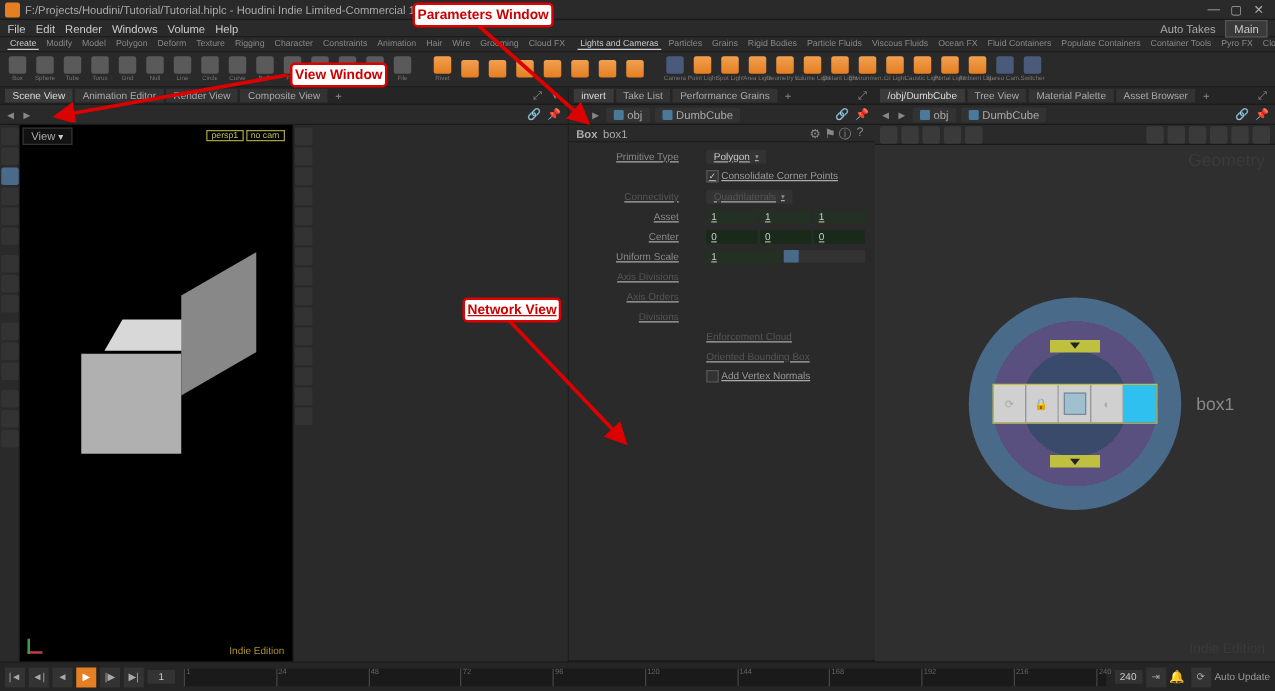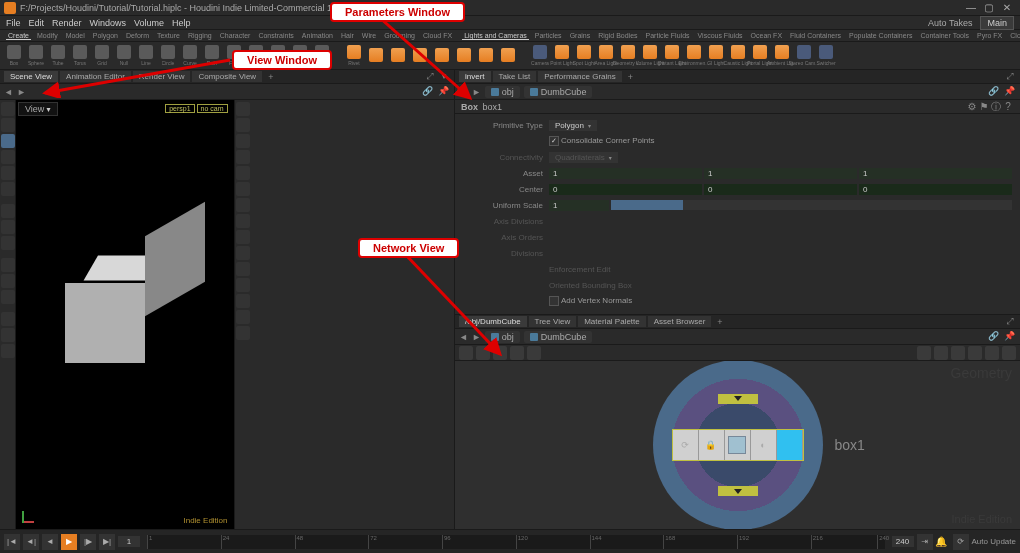--- a/index.html
+++ b/index.html
@@ -29,21 +29,21 @@
 .shelftools .tool .ico { width:14px; height:14px; background:#555; border-radius:2px; }
 .shelftools .tool .lbl { font-size:5px; color:#777; margin-top:1px; white-space:nowrap; overflow:hidden; }
 .shelftools .gap { width:8px; }
 .shelftools .ico.orange { background:linear-gradient(#f0a050,#e67e22); }
 .shelftools .ico.blue { background:#4a5a7a; }
 .shelftools .ico.gray { background:#5a5a5a; }
 
 
 .main { display:flex; height:459px; }
 .left { width:455px; display:flex; flex-direction:column; border-right:1px solid #1a1a1a; }
-.right { flex:1; display:flex; flex-direction:column; }
+.right { flex:1; display:flex; flex-direction:row; }
 
 
 .panetabs { height:14px; background:#252525; display:flex; align-items:center; padding:0 4px; gap:2px; border-bottom:1px solid #1a1a1a; }
 .panetabs .tab { font-size:8px; color:#aaa; background:#333; padding:1px 6px; cursor:pointer; }
 .panetabs .tab.active { background:#3a3a3a; color:#ddd; }
 .panetabs .plus { color:#888; padding:0 4px; cursor:pointer; }
 .panetabs .spacer { flex:1; }
 .panetabs .btn { width:12px; height:12px; color:#888; cursor:pointer; text-align:center; }
 
 
@@ -76,21 +76,21 @@
 .cube .front { position:absolute; width:80px; height:80px; background:#b0b0b0; transform:translate(10px,30px); }
 .cube .side { position:absolute; width:60px; height:80px; background:#888; transform:skewY(-30deg) translate(90px,18px); }
 
 
 .params { flex:0 0 245px; display:flex; flex-direction:column; border-bottom:1px solid #1a1a1a; }
 .params .hdr { height:14px; display:flex; align-items:center; padding:0 6px; background:#2a2a2a; border-bottom:1px solid #1a1a1a; }
 .params .hdr .nodename { font-size:8px; color:#ccc; }
 .params .hdr .spacer { flex:1; }
 .params .hdr .ico { width:12px; font-size:10px; color:#888; cursor:pointer; text-align:center; }
 .params .body { flex:1; padding:4px 8px; background:#2a2a2a; overflow:hidden; }
-.prow { display:flex; align-items:center; height:14px; gap:6px; margin-bottom:2px; }
+.prow { display:flex; align-items:center; height:14px; gap:22px; margin-bottom:2px;text-decoration:underline; }
 .prow .lbl { width:80px; text-align:right; font-size:8px; color:#888; }
 .prow .lbl.dis { color:#555; }
 .prow .ctrl { flex:1; display:flex; gap:2px; }
 .prow .drop { background:#333; padding:1px 6px; font-size:8px; color:#ccc; cursor:pointer; display:flex; align-items:center; gap:4px; }
 .prow .drop::after { content:'▾'; font-size:6px; color:#888; }
 .prow .chk { width:10px; height:10px; background:#333; border:1px solid #555; cursor:pointer; display:flex; align-items:center; justify-content:center; font-size:7px; color:#ccc; }
 .prow .chktxt { font-size:8px; color:#999; }
 .prow .field { flex:1; background:#253025; padding:1px 4px; font-size:8px; color:#ccc; }
 .prow .field.dark { background:#1a2a1a; }
 .prow .slider { flex:1; height:10px; background:#333; position:relative; cursor:pointer; }
@@ -124,21 +124,21 @@
 .timeline { height:24px; background:#252525; border-top:1px solid #1a1a1a; display:flex; align-items:center; padding:0 4px; gap:3px; }
 .timeline .pbtn { width:16px; height:16px; background:#333; cursor:pointer; display:flex; align-items:center; justify-content:center; font-size:8px; color:#aaa; }
 .timeline .pbtn.play { background:#e67e22; color:#fff; }
 .timeline .frm { width:22px; background:#333; padding:1px 2px; font-size:8px; color:#ccc; text-align:center; }
 .timeline .track { flex:1; height:14px; background:#1a1a1a; position:relative; margin:0 4px; }
 .timeline .track .tick { position:absolute; top:0; font-size:6px; color:#666; border-left:1px solid #444; height:100%; padding-left:1px; }
 .timeline .bell { width:14px; font-size:10px; color:#888; }
 .timeline .upd { font-size:8px; color:#999; }
 
 
-.callout { position:absolute; background:#fff; border:2px solid #d00; border-radius:4px; padding:2px 13px; font-size:11px; color:#c00; font-weight:bold; z-index:100; }
+.callout { position:absolute; background:#fff; border:2px solid #d00; border-radius:4px; padding:2px 2px; font-size:11px; color:#c00; font-weight:bold; z-index:100; }
 .arrowline { position:absolute; z-index:99; pointer-events:none; }
 </style>
 </head>
 <body>
 
 <div class="titlebar">
   <div class="icon"></div>
   <div class="txt">F:/Projects/Houdini/Tutorial/Tutorial.hiplc - Houdini Indie Limited-Commercial 15.0.416</div>
   <div class="winbtn">—</div>
   <div class="winbtn">▢</div>
@@ -504,21 +504,21 @@
             <div class="lbl dis">Axis Orders</div>
             <div class="ctrl"></div>
           </div>
         <div class="prow">
             <div class="lbl dis">Divisions</div>
             <div class="ctrl"></div>
           </div>
         <div class="prow">
             <div class="lbl"></div>
             <div class="ctrl">
-              <span class="chktxt" style="color:#555">Enforcement Edit</span>
+              <span class="chktxt" style="color:#555">Enforcement Cloud</span>
             </div>
           </div>
         <div class="prow">
             <div class="lbl"></div>
             <div class="ctrl">
               <span class="chktxt" style="color:#555">Oriented Bounding Box</span>
             </div>
           </div>
         <div class="prow">
             <div class="lbl"></div>
@@ -638,21 +638,21 @@
 <div class="callout" style="left:232px; top:50px;">View Window</div>
 <svg class="arrowline" style="left:40px; top:58px; width:200px; height:40px;">
     <defs>
       <marker id="ah2" markerWidth="6" markerHeight="6" refX="5" refY="3" orient="auto">
         <path d="M0,0 L6,3 L0,6 Z" fill="#d00"></path>
       </marker>
     </defs>
     <line x1="190" y1="2" x2="5" y2="35" stroke="#d00" stroke-width="3" marker-end="url(#ah2)"></line>
   </svg>
 
-<div class="callout" style="left:358px; top:238px;">Network View</div>
+<div class="callout" style="left:370px; top:238px;text-decoration:underline;">Network View</div>
 <svg class="arrowline" style="left:395px; top:254px; width:120px; height:110px;">
     <defs>
       <marker id="ah3" markerWidth="6" markerHeight="6" refX="5" refY="3" orient="auto">
         <path d="M0,0 L6,3 L0,6 Z" fill="#d00"></path>
       </marker>
     </defs>
     <line x1="10" y1="0" x2="105" y2="100" stroke="#d00" stroke-width="3" marker-end="url(#ah3)"></line>
   </svg>
 
 </body></html>

